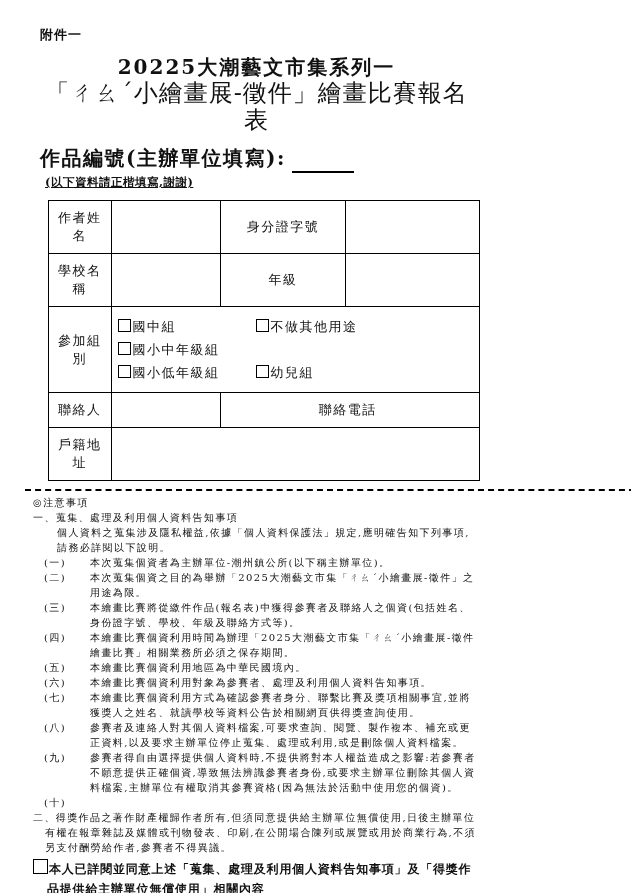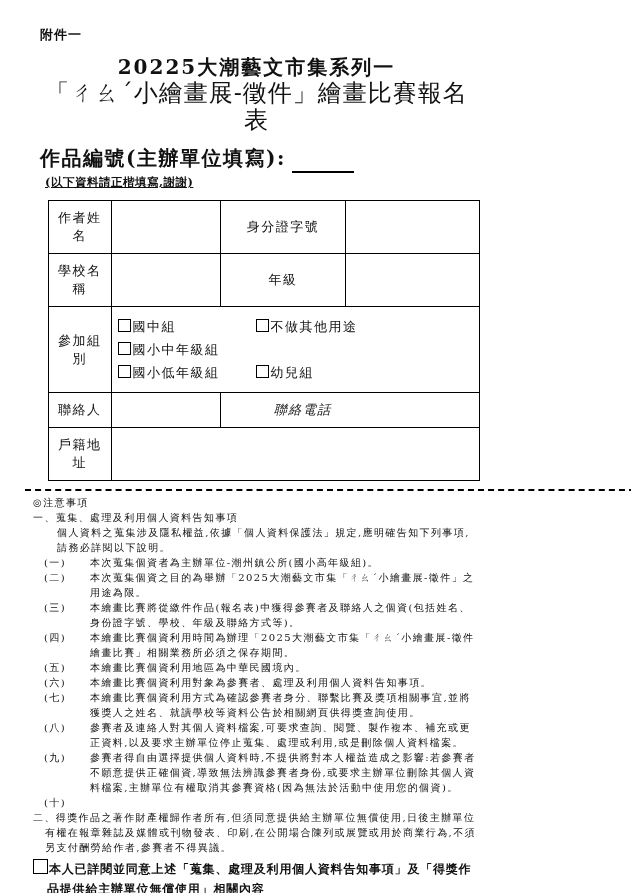--- a/index.html
+++ b/index.html
@@ -61,21 +61,21 @@
   .grp-cell { padding-left: 6px !important; line-height: 23px; }
   .grp { display: inline-block; white-space: nowrap; }
   .grp.w1 { width: 138px; }
   .grp.w2 { width: 174px; }
   .cb {
     display: inline-block; width: 11px; height: 11px;
     border: 1.2px solid #000; vertical-align: -1px; margin-right: 2px;
     background: #fff;
   }
   .phone-label {
-    display: inline-block; width: 148px; text-align: center; font-style: italic;
+    display: inline-block; width: 148px; text-align: right;
   }
   .dashed {
     margin: 8px 0 0 -8px;
     width: 610px; height: 0;
     border-top: 2.5px dashed #000;
   }
   .notes {
     margin-top: 4px;
     font-size: 10px;
     letter-spacing: 1.4px;
@@ -169,21 +169,21 @@
 
   <div class="dashed"></div>
 
   <div class="notes">
     <div class="hdr">◎注意事項</div>
     <div>一、蒐集、處理及利用個人資料告知事項</div>
     <div class="s1-intro">個人資料之蒐集涉及隱私權益,依據「個人資料保護法」規定,應明確告知下列事項,請務必詳閱以下說明。</div>
 
     <div class="item">
         <span class="num">(一)</span>
-        <span class="txt">本次蒐集個資者為主辦單位-潮州鎮公所(國小高年級組)。</span>
+        <span class="txt">本次蒐集個資者為主辦單位-潮州鎮公所(以下稱主辦單位)。</span>
       </div>
     <div class="item">
         <span class="num">(二)</span>
         <span class="txt">本次蒐集個資之目的為舉辦「2025大潮藝文市集「ㄔㄠˊ小繪畫展-徵件」之用途為限。</span>
       </div>
     <div class="item">
         <span class="num">(三)</span>
         <span class="txt">本繪畫比賽將從繳件作品(報名表)中獲得參賽者及聯絡人之個資(包括姓名、身份證字號、學校、年級及聯絡方式等)。</span>
       </div>
     <div class="item">

